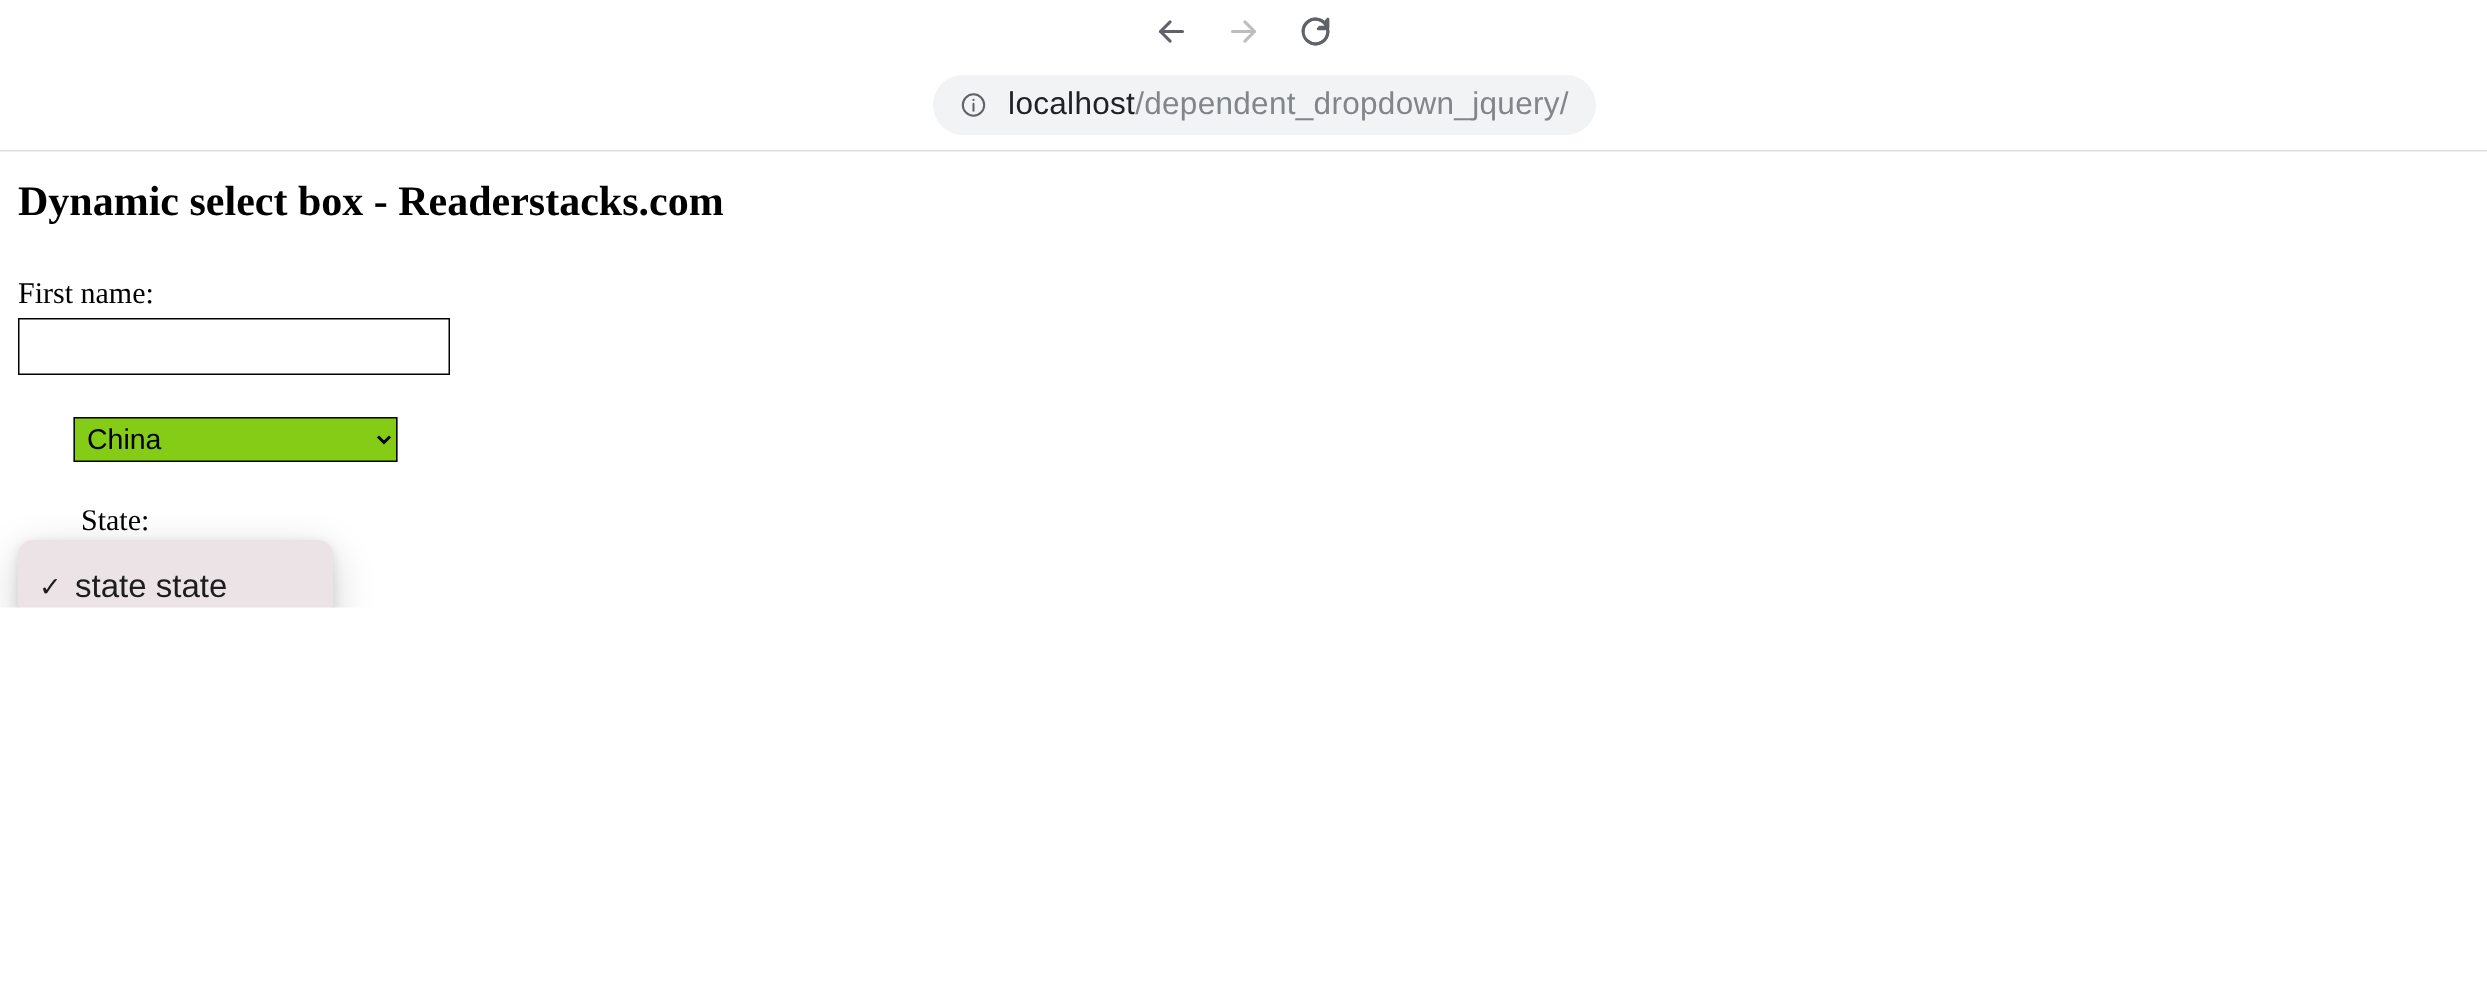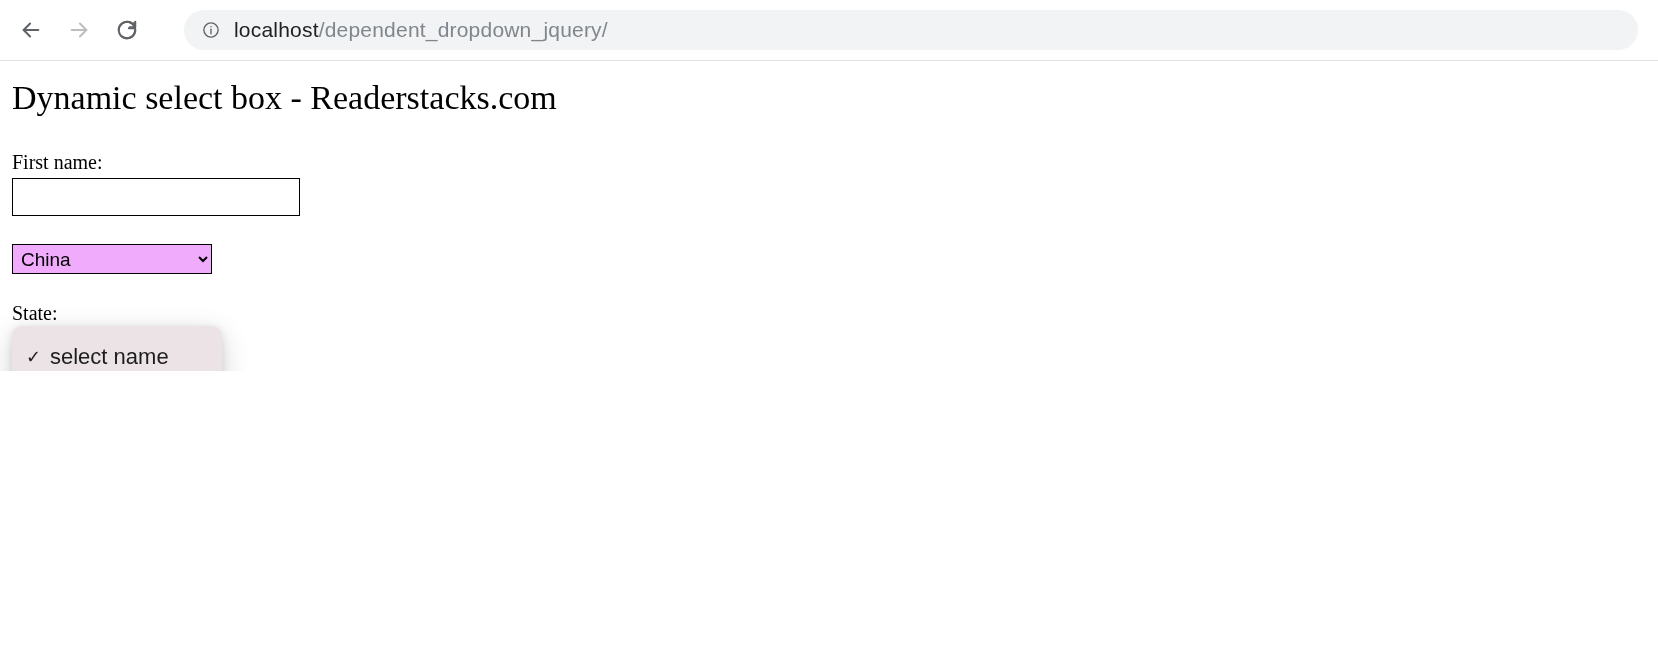--- a/index.html
+++ b/index.html
@@ -11,20 +11,21 @@
       font-family: "Times New Roman", Times, serif;
       background: #fff;
     }
     .browser-toolbar {
       display: flex;
       align-items: center;
       padding: 10px 20px;
       border-bottom: 1px solid #e0e0e0;
       gap: 18px;
       background: #fff;
+      flex-direction: column;
     }
     .nav-icons {
       display: flex;
       align-items: center;
       gap: 26px;
     }
     .nav-icon {
       width: 22px;
       height: 22px;
       display: flex;
@@ -70,55 +71,57 @@
       letter-spacing: 0.2px;
     }
     .url .host {
       color: #202124;
     }
     .content {
       padding: 18px 12px;
     }
     h1 {
       font-family: "Times New Roman", Times, serif;
-      font-size: 34px;
-      font-weight: normal;
+      font-size: 28px;
+      font-weight: bold;
       margin-bottom: 34px;
     }
     .field {
       margin-bottom: 28px;
     }
     .field label {
       display: block;
       font-size: 20px;
       margin-bottom: 4px;
     }
     .text-input {
       width: 288px;
       height: 38px;
       border: 1.5px solid #000;
       background: #fff;
       font-size: 18px;
       padding: 2px 6px;
       font-family: Arial, sans-serif;
     }
     .select-box {
-      width: 200px;
+      width: 216px;
       height: 30px;
       border: 1.5px solid #000;
-      background: #f0abfc;
+      background: #84cc16;
       font-size: 19px;
       font-family: Arial, sans-serif;
       padding: 0 4px;
+      margin-left: 37px;
     }
     .state-wrap {
       position: relative;
     }
     .state-label {
       font-size: 24px;
+      margin-left: 42px;
     }
     .dropdown-popup {
       position: absolute;
       top: 24px;
       left: 0;
       width: 210px;
       background: #ece3e6;
       border-radius: 10px;
       box-shadow: 0 8px 28px rgba(0,0,0,0.18), 0 2px 8px rgba(0,0,0,0.10);
       padding: 12px 0;
@@ -192,21 +195,21 @@
     <select class="select-box">
       <option>China</option>
     </select>
   </div>
 
   <div class="field state-wrap">
     <label class="state-label">State:</label>
     <div class="dropdown-popup">
       <div class="dropdown-option">
         <span class="check">✓</span>
-        <span>select name</span>
+        <span>state state</span>
       </div>
       <div class="dropdown-option">
         <span class="check"></span>
         <span>XYZ</span>
       </div>
       <div class="dropdown-option">
         <span class="check"></span>
         <span>ABC</span>
       </div>
     </div>

